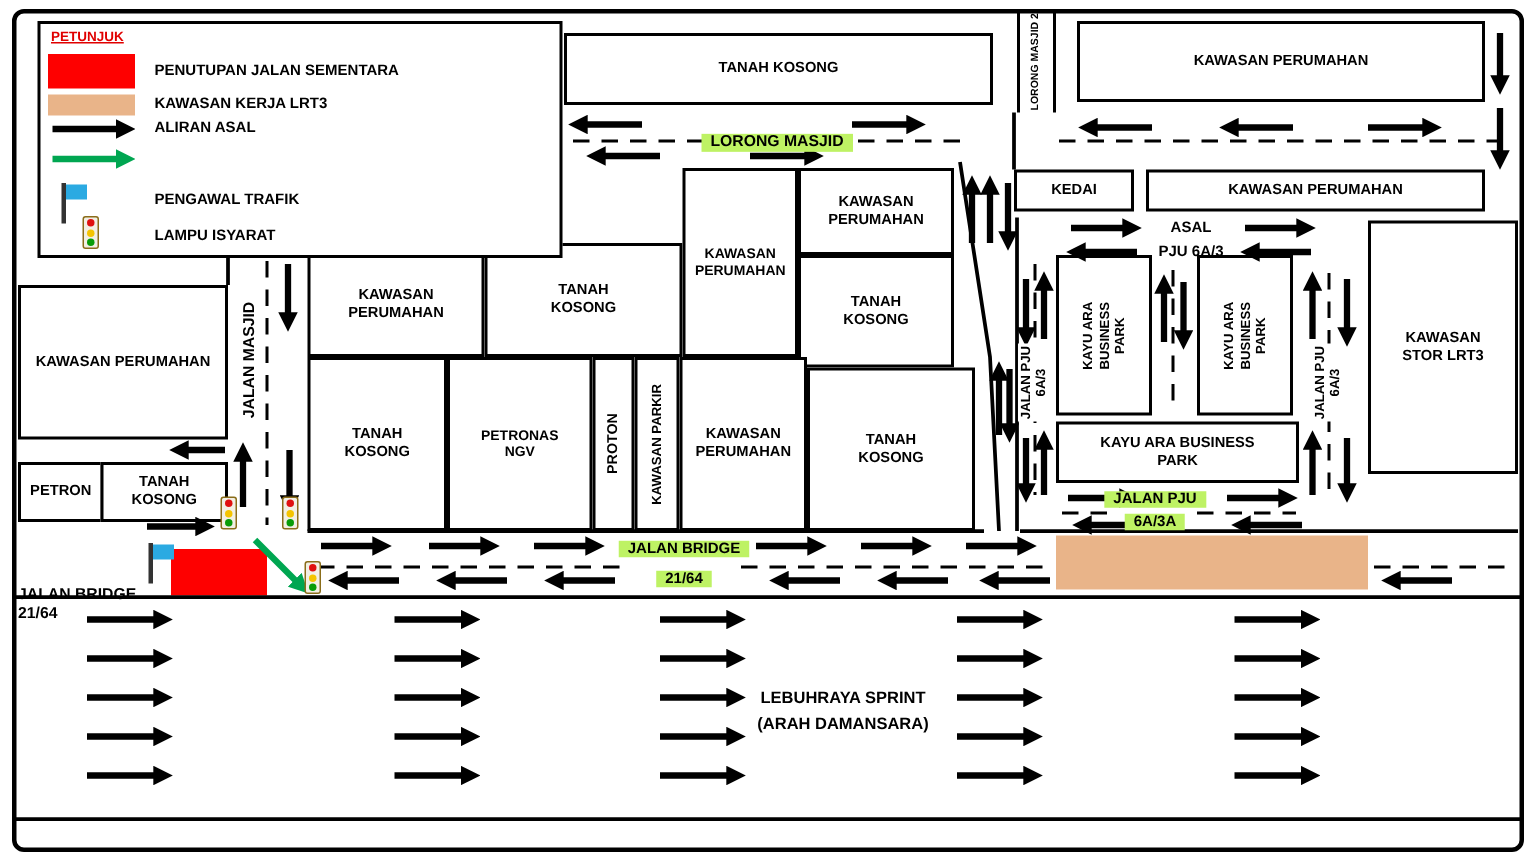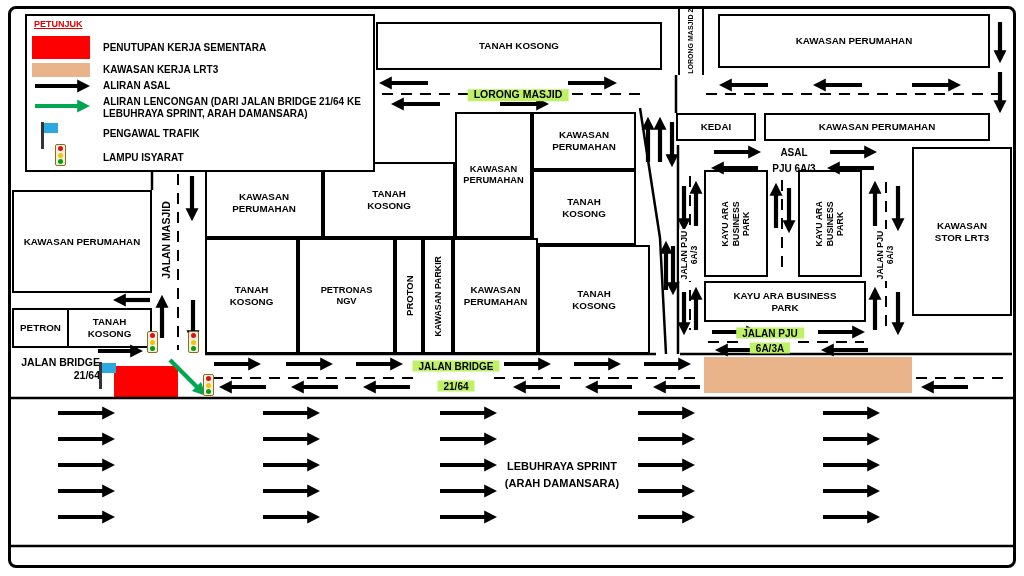--- a/index.html
+++ b/index.html
@@ -15,21 +15,21 @@
   .block.small { font-size:9.3px; }
   .vblock { position:absolute; border:2px solid #000; background:#fff; z-index:2;
             display:flex; align-items:center; justify-content:center; }
   .vtext { transform:rotate(-90deg); font-weight:700; text-align:center; line-height:1.2; color:#000; }
   .nowrap { white-space:nowrap; }
 
   .rlabel { position:absolute; z-index:7; font-weight:700; color:#000; text-align:center;
             transform:translate(-50%,-50%); white-space:nowrap; line-height:1.1; }
   .rlabel.vert { transform:translate(-50%,-50%) rotate(-90deg); }
   .rlabel.bg { background:#bef264; padding:0 6px; }
-  .boxlabel { position:absolute; z-index:7; font-weight:700; color:#000; text-align:right; line-height:1.25; }
+  .boxlabel { position:absolute; z-index:7; font-weight:700; color:#000; text-align:left; line-height:1.25;margin-top:34px; }
 
   #flow-layer { position:absolute; left:0; top:0; z-index:6; pointer-events:none; }
   .edge { stroke:#000; stroke-width:2.5; fill:none; }
   .dash { stroke:#000; stroke-width:2; stroke-dasharray:11 8; fill:none; }
   .flow { stroke:#000; stroke-width:4.2; }
   .flow-green { stroke:var(--diversion-green,#00A651); }
 
   .fill-rect { position:absolute; }
   #closure-rect { background:var(--closure-red,#FE0000); z-index:5; }
   #workarea-rect { background:var(--work-area-tan,#E9B489); z-index:4; }
@@ -253,39 +253,38 @@
       <line x1="440" y1="517" x2="492" y2="517" class="flow" marker-end="url(#ah-black)"></line>
       <line x1="638" y1="517" x2="690" y2="517" class="flow" marker-end="url(#ah-black)"></line>
       <line x1="823" y1="517" x2="875" y2="517" class="flow" marker-end="url(#ah-black)"></line>
       <line x1="170" y1="360" x2="202" y2="392" class="flow flow-green" marker-end="url(#ah-green)"></line>
     </svg>
 
   <div id="legend">
     <div class="lg-title">PETUNJUK</div>
 
     <div class="lg-swatch" style="left:5px;top:20px;width:58px;height:23px;background:var(--closure-red,#FE0000)"></div>
-    <div class="lg-label" style="top:26px">PENUTUPAN KERJA SEMENTARA</div>
+    <div class="lg-label" style="top:26px">PENUTUPAN JALAN SEMENTARA</div>
 
     <div class="lg-swatch" style="left:5px;top:47px;width:58px;height:14px;background:var(--work-area-tan,#E9B489)"></div>
     <div class="lg-label" style="top:48px">KAWASAN KERJA LRT3</div>
 
     <svg class="lg-arrows" width="346" height="154">
       <defs>
         <marker id="lah-b" viewBox="0 0 10 10" refX="6" refY="5" markerWidth="3.1" markerHeight="3.1" orient="auto">
           <path d="M0,0 L10,5 L0,10 z" fill="#000"></path>
         </marker>
         <marker id="lah-g" viewBox="0 0 10 10" refX="6" refY="5" markerWidth="3.1" markerHeight="3.1" orient="auto">
           <path d="M0,0 L10,5 L0,10 z" fill="#00A651"></path>
         </marker>
       </defs>
       <line class="flow" x1="8" y1="70" x2="58" y2="70" marker-end="url(#lah-b)"></line>
       <line class="flow flow-green" x1="8" y1="90" x2="58" y2="90" marker-end="url(#lah-g)"></line>
     </svg>
     <div class="lg-label" style="top:64px">ALIRAN ASAL</div>
-    <div class="lg-label" style="top:80px;width:264px">ALIRAN LENCONGAN (DARI JALAN BRIDGE 21/64 KE LEBUHRAYA SPRINT, ARAH DAMANSARA)</div>
 
     <div class="flag" style="left:12px;top:106px">
       <span class="pole"></span>
       <span class="banner"></span>
     </div>
     <div class="lg-label" style="top:112px">PENGAWAL TRAFIK</div>
 
     <div class="tlight" style="left:28px;top:128px">
       <i class="r"></i>
         <i class="y"></i>

